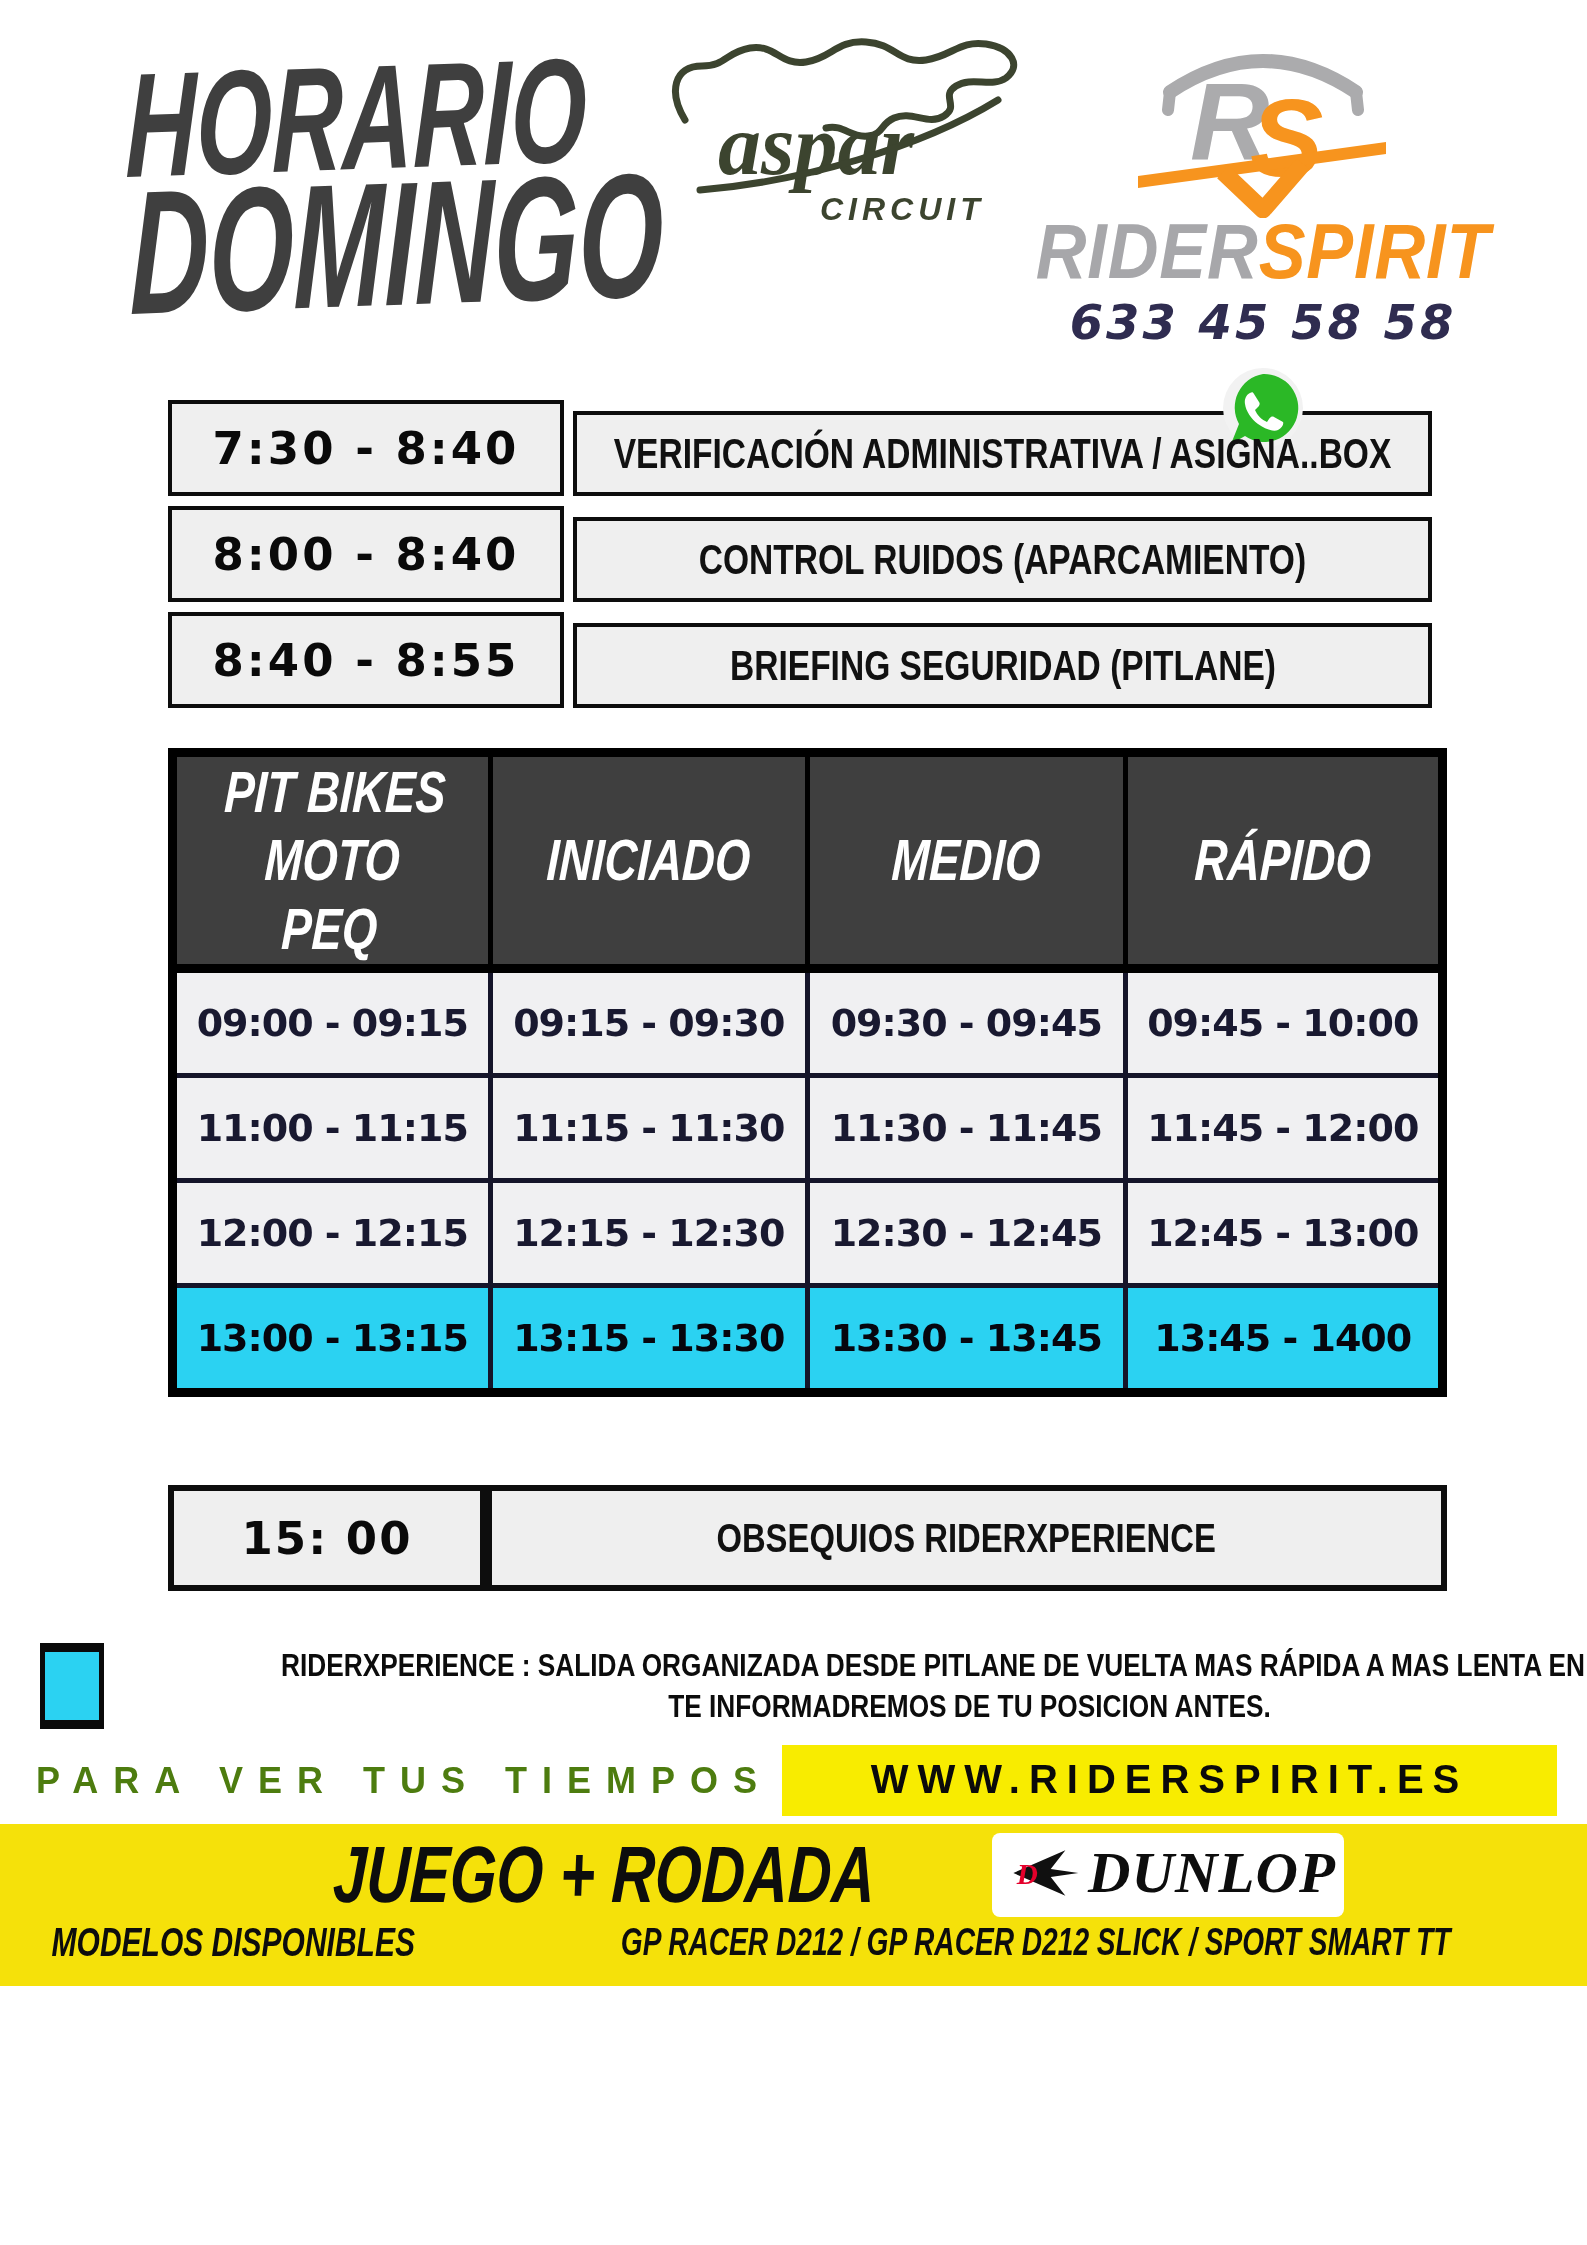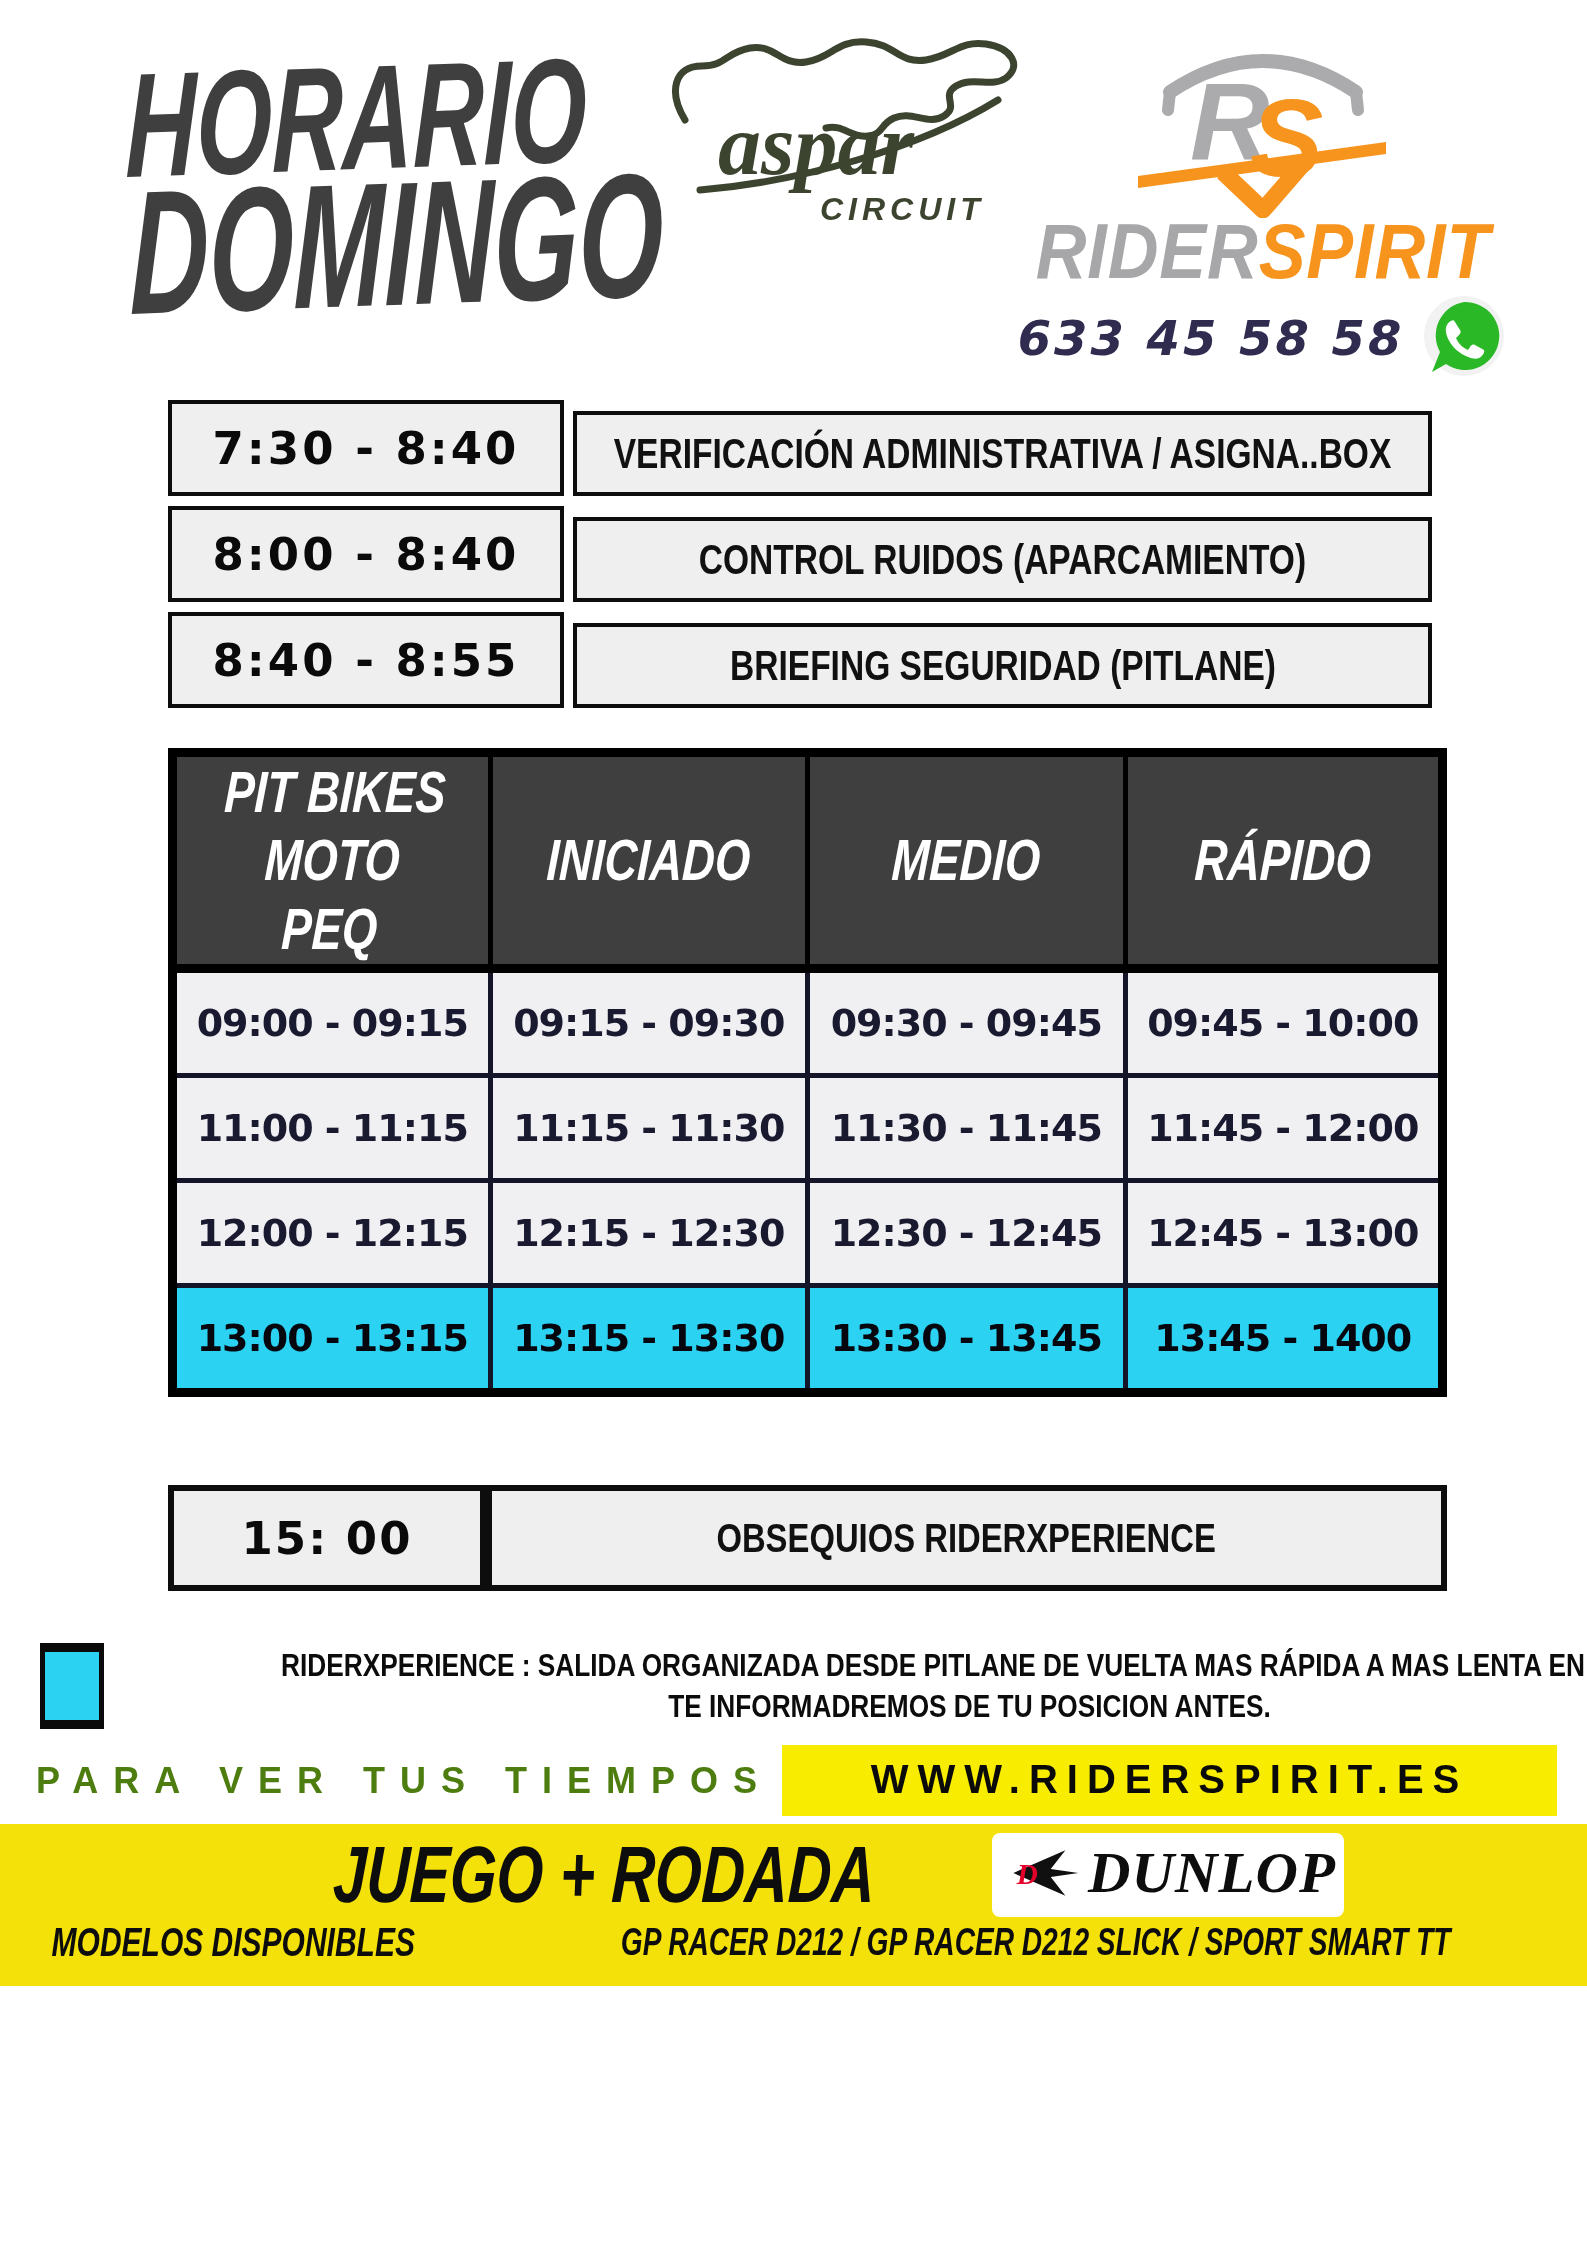--- a/index.html
+++ b/index.html
@@ -10,21 +10,21 @@
   .title{position:absolute;left:128px;top:48px;color:#3f3f3f;transform:rotate(-2deg);}
   .t1,.t2{font-style:italic;font-weight:bold;line-height:.85;transform-origin:left center;white-space:nowrap;}
   .t1{font-size:148px;transform:scaleX(.66) skewX(-4deg);}
   .t2{font-size:176px;margin-top:-10px;transform:scaleX(.62) skewX(-4deg);}
   .aspar{position:absolute;left:630px;top:22px;width:440px;height:215px;}
   .rs{position:absolute;right:44px;top:14px;width:560px;text-align:center;}
   .rs-shield{display:block;margin:0 auto;}
   .rs-word{font-style:italic;font-weight:bold;font-size:78px;line-height:1;letter-spacing:1px;
            transform:scaleX(.9);transform-origin:center;white-space:nowrap;margin-top:-6px;}
   .rider{color:#a7a7aa;} .spirit{color:#f7941e;}
-  .phone-row{display:flex;align-items:center;justify-content:center;gap:16px;margin-top:4px;}
+  .phone-row{display:flex;align-items:center;justify-content:center;gap:16px;margin-top:4px;flex-direction:column;}
   .phone{font-family:"DejaVu Sans",sans-serif;font-weight:bold;font-style:italic;
          font-size:48px;letter-spacing:3px;color:#2f2c50;}
   
   .content{margin-left:168px;width:1279px;}
   
   .morning{width:1264px;}
   .mrow{display:flex;gap:9px;margin-bottom:10px;height:96px;}
   .mtime{width:388px;border:4px solid #0d0d0d;background:#efefef;display:flex;align-items:center;justify-content:center;
          font-family:"DejaVu Sans",sans-serif;font-weight:bold;font-size:45px;letter-spacing:3px;color:#0a0a0a;}
   .mact{flex:1;border:4px solid #0d0d0d;background:#efefef;display:flex;align-items:center;justify-content:center;overflow:hidden;margin-top:11px;}

